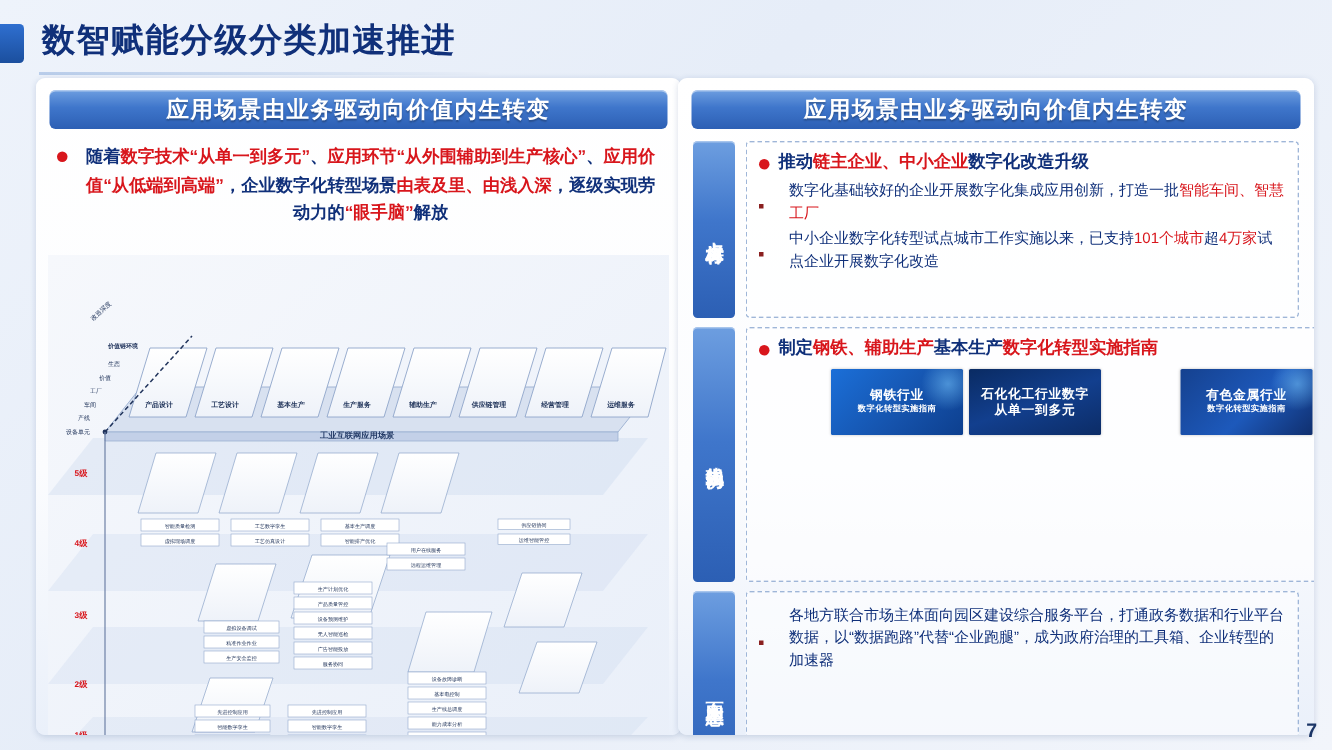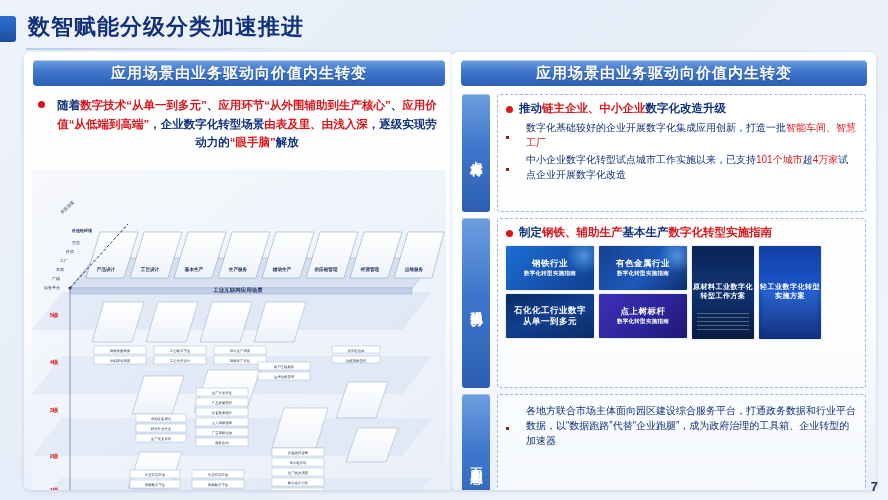--- a/index.html
+++ b/index.html
@@ -95,21 +95,21 @@
   .head-line { display:flex; gap:6px; align-items:flex-start; margin-bottom:3px; }
   .head-line .htxt { font-size:11.5px; font-weight:bold; color:#10307a; line-height:1.35; }
   .sub-line { display:flex; gap:17px; align-items:center; margin-top:2px; }
   .dot-sq {
     flex:none; width:3px; height:3px; background:#8a2020; margin-top:6px;
   }
   .stxt { font-size:10px; line-height:1.5; color:#1d3158; }
 
   
   #thumbs { display:flex; gap:5px; margin-top:5px; align-items:flex-start; }
-  .tcol { display:flex; flex-direction:column; gap:4px; }
+  .tcol { display:flex; flex-direction:row; gap:4px;margin-left:48px; }
   .thumb {
     border-radius:1px; position:relative; overflow:hidden;
     display:flex; flex-direction:column; align-items:center; justify-content:center;
     color:#fff; text-align:center; line-height:1.25;
     box-shadow:0 0 2px rgba(0,0,0,.25);
   }
   .th-wide { width:88px; height:44px; }
   .th-tall { width:62px; height:93px; }
   .t1 { background:linear-gradient(135deg,#1b6fd8 0%,#1552ab 60%,#0d3f8e 100%); }
   .t2 { background:linear-gradient(160deg,#0a2b63 0%,#123f8e 50%,#0c2c66 100%); }

